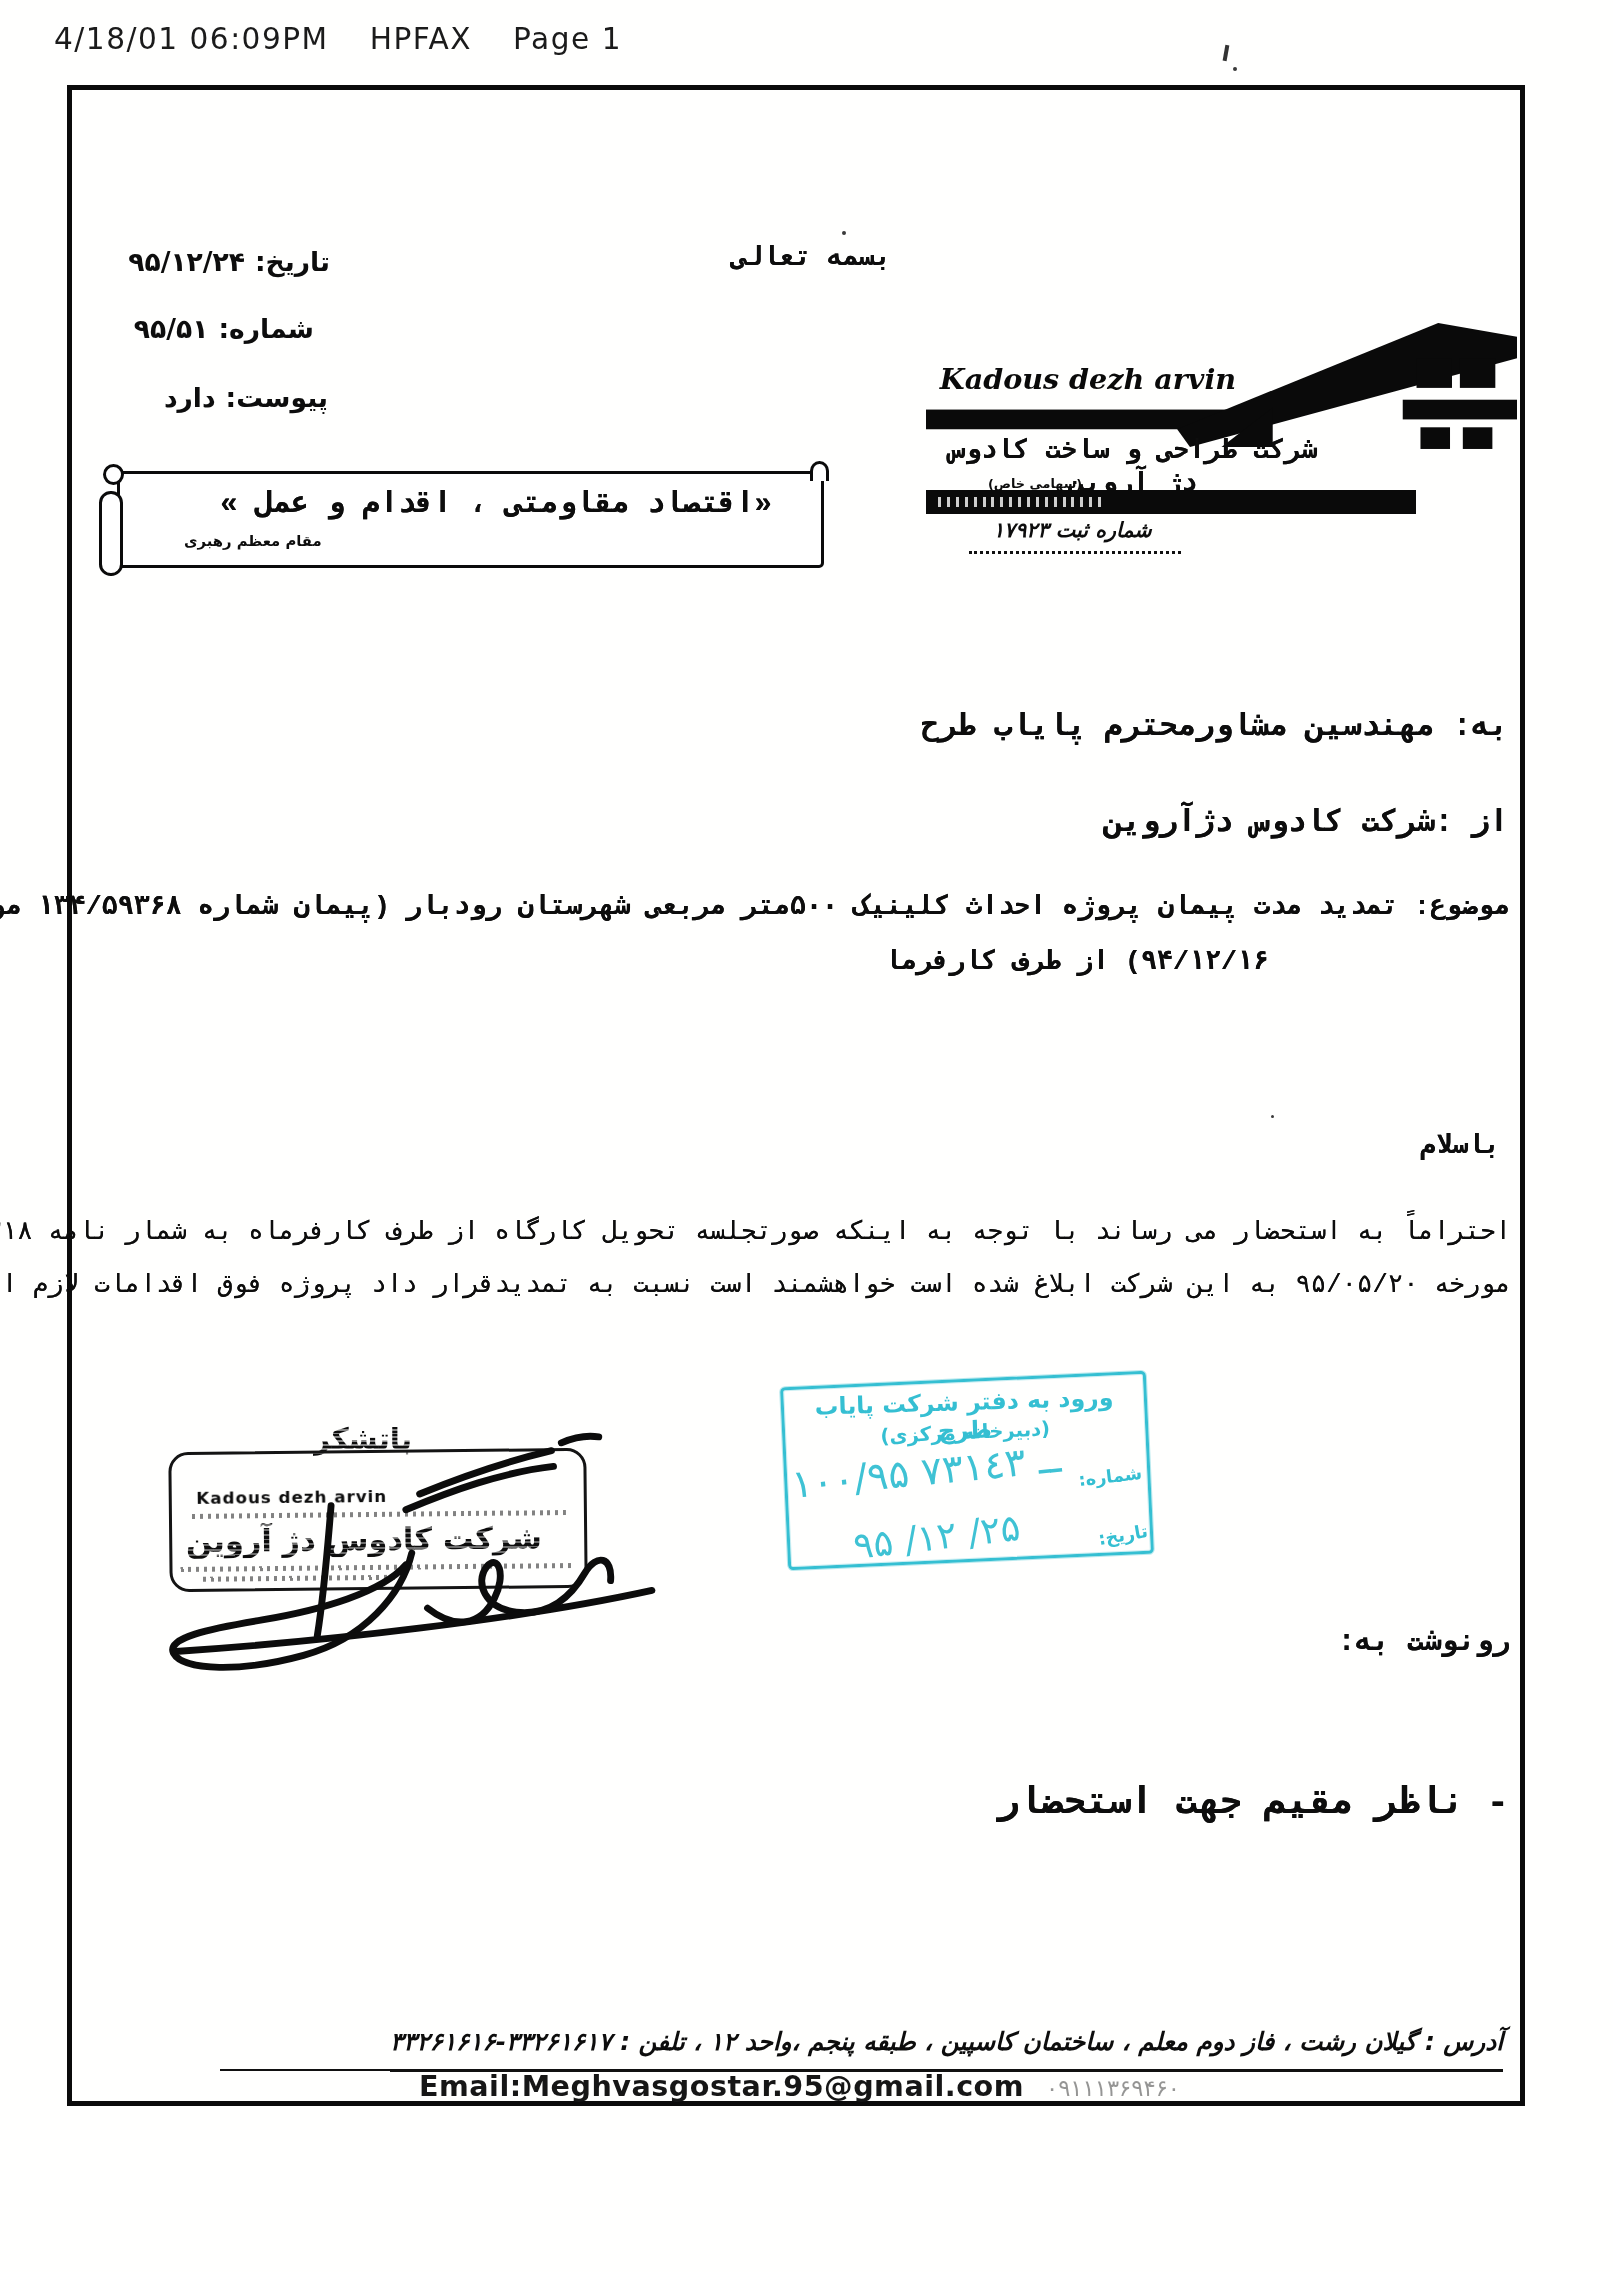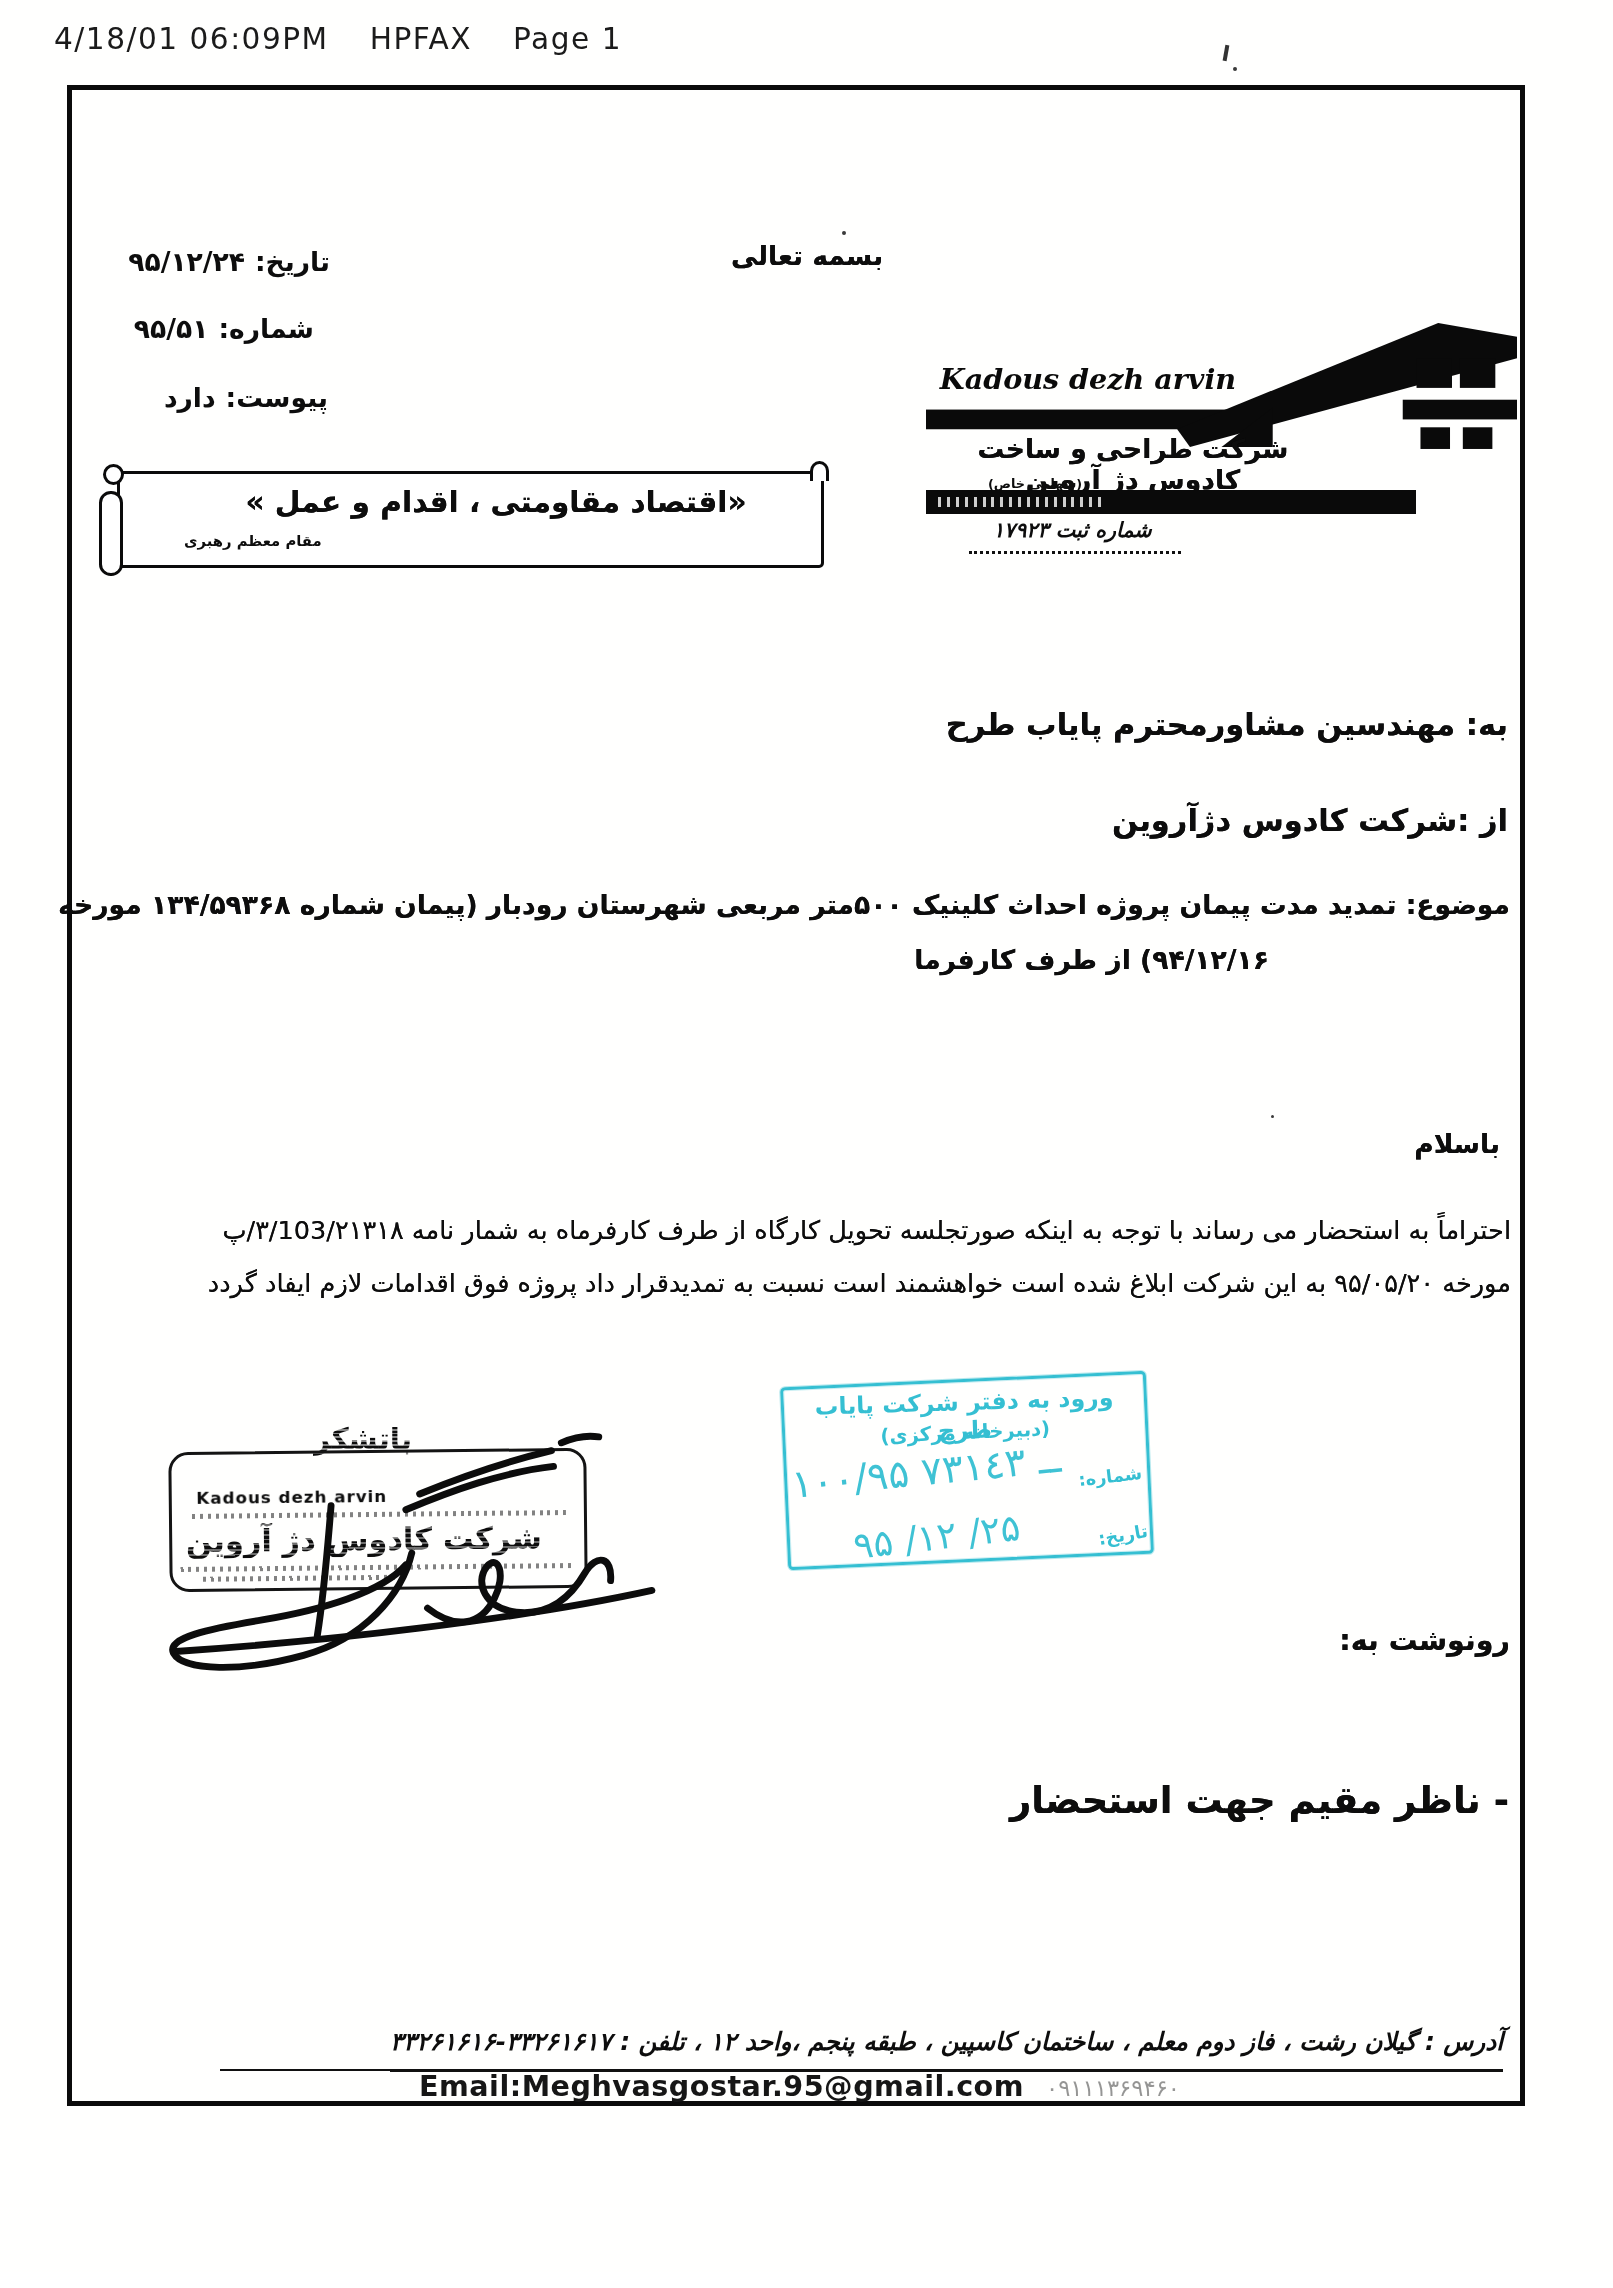--- a/index.html
+++ b/index.html
@@ -3,21 +3,21 @@
 <meta charset="utf-8">
 <style>
   html,body{margin:0;padding:0;background:#ffffff;}
   #canvas{
     position:relative;width:1614px;height:2272px;background:#fffffe;
     font-family:"DejaVu Sans", sans-serif;color:#0d0d0d;overflow:hidden;
   }
   .abs{position:absolute;}
   .rtl{direction:rtl;unicode-bidi:plaintext;}
   .nowrap{white-space:nowrap;text-align:center;}
-  .ink{text-shadow:0 0 0.6px rgba(0,0,0,.85);}
+  .ink{text-shadow:0 0 0.6px rgba(0,0,0,.85);font-family:Liberation Mono, monospace;}
 
   
   .fax-header{left:54px;top:21.7px;display:flex;gap:41px;font-size:29.6px;
     letter-spacing:1.5px;color:#1b1b1b;}
 
   
   .page-frame{left:67px;top:85px;width:1458px;height:2021px;
     border:5.9px solid #0b0b0b;box-sizing:border-box;}
 
   

